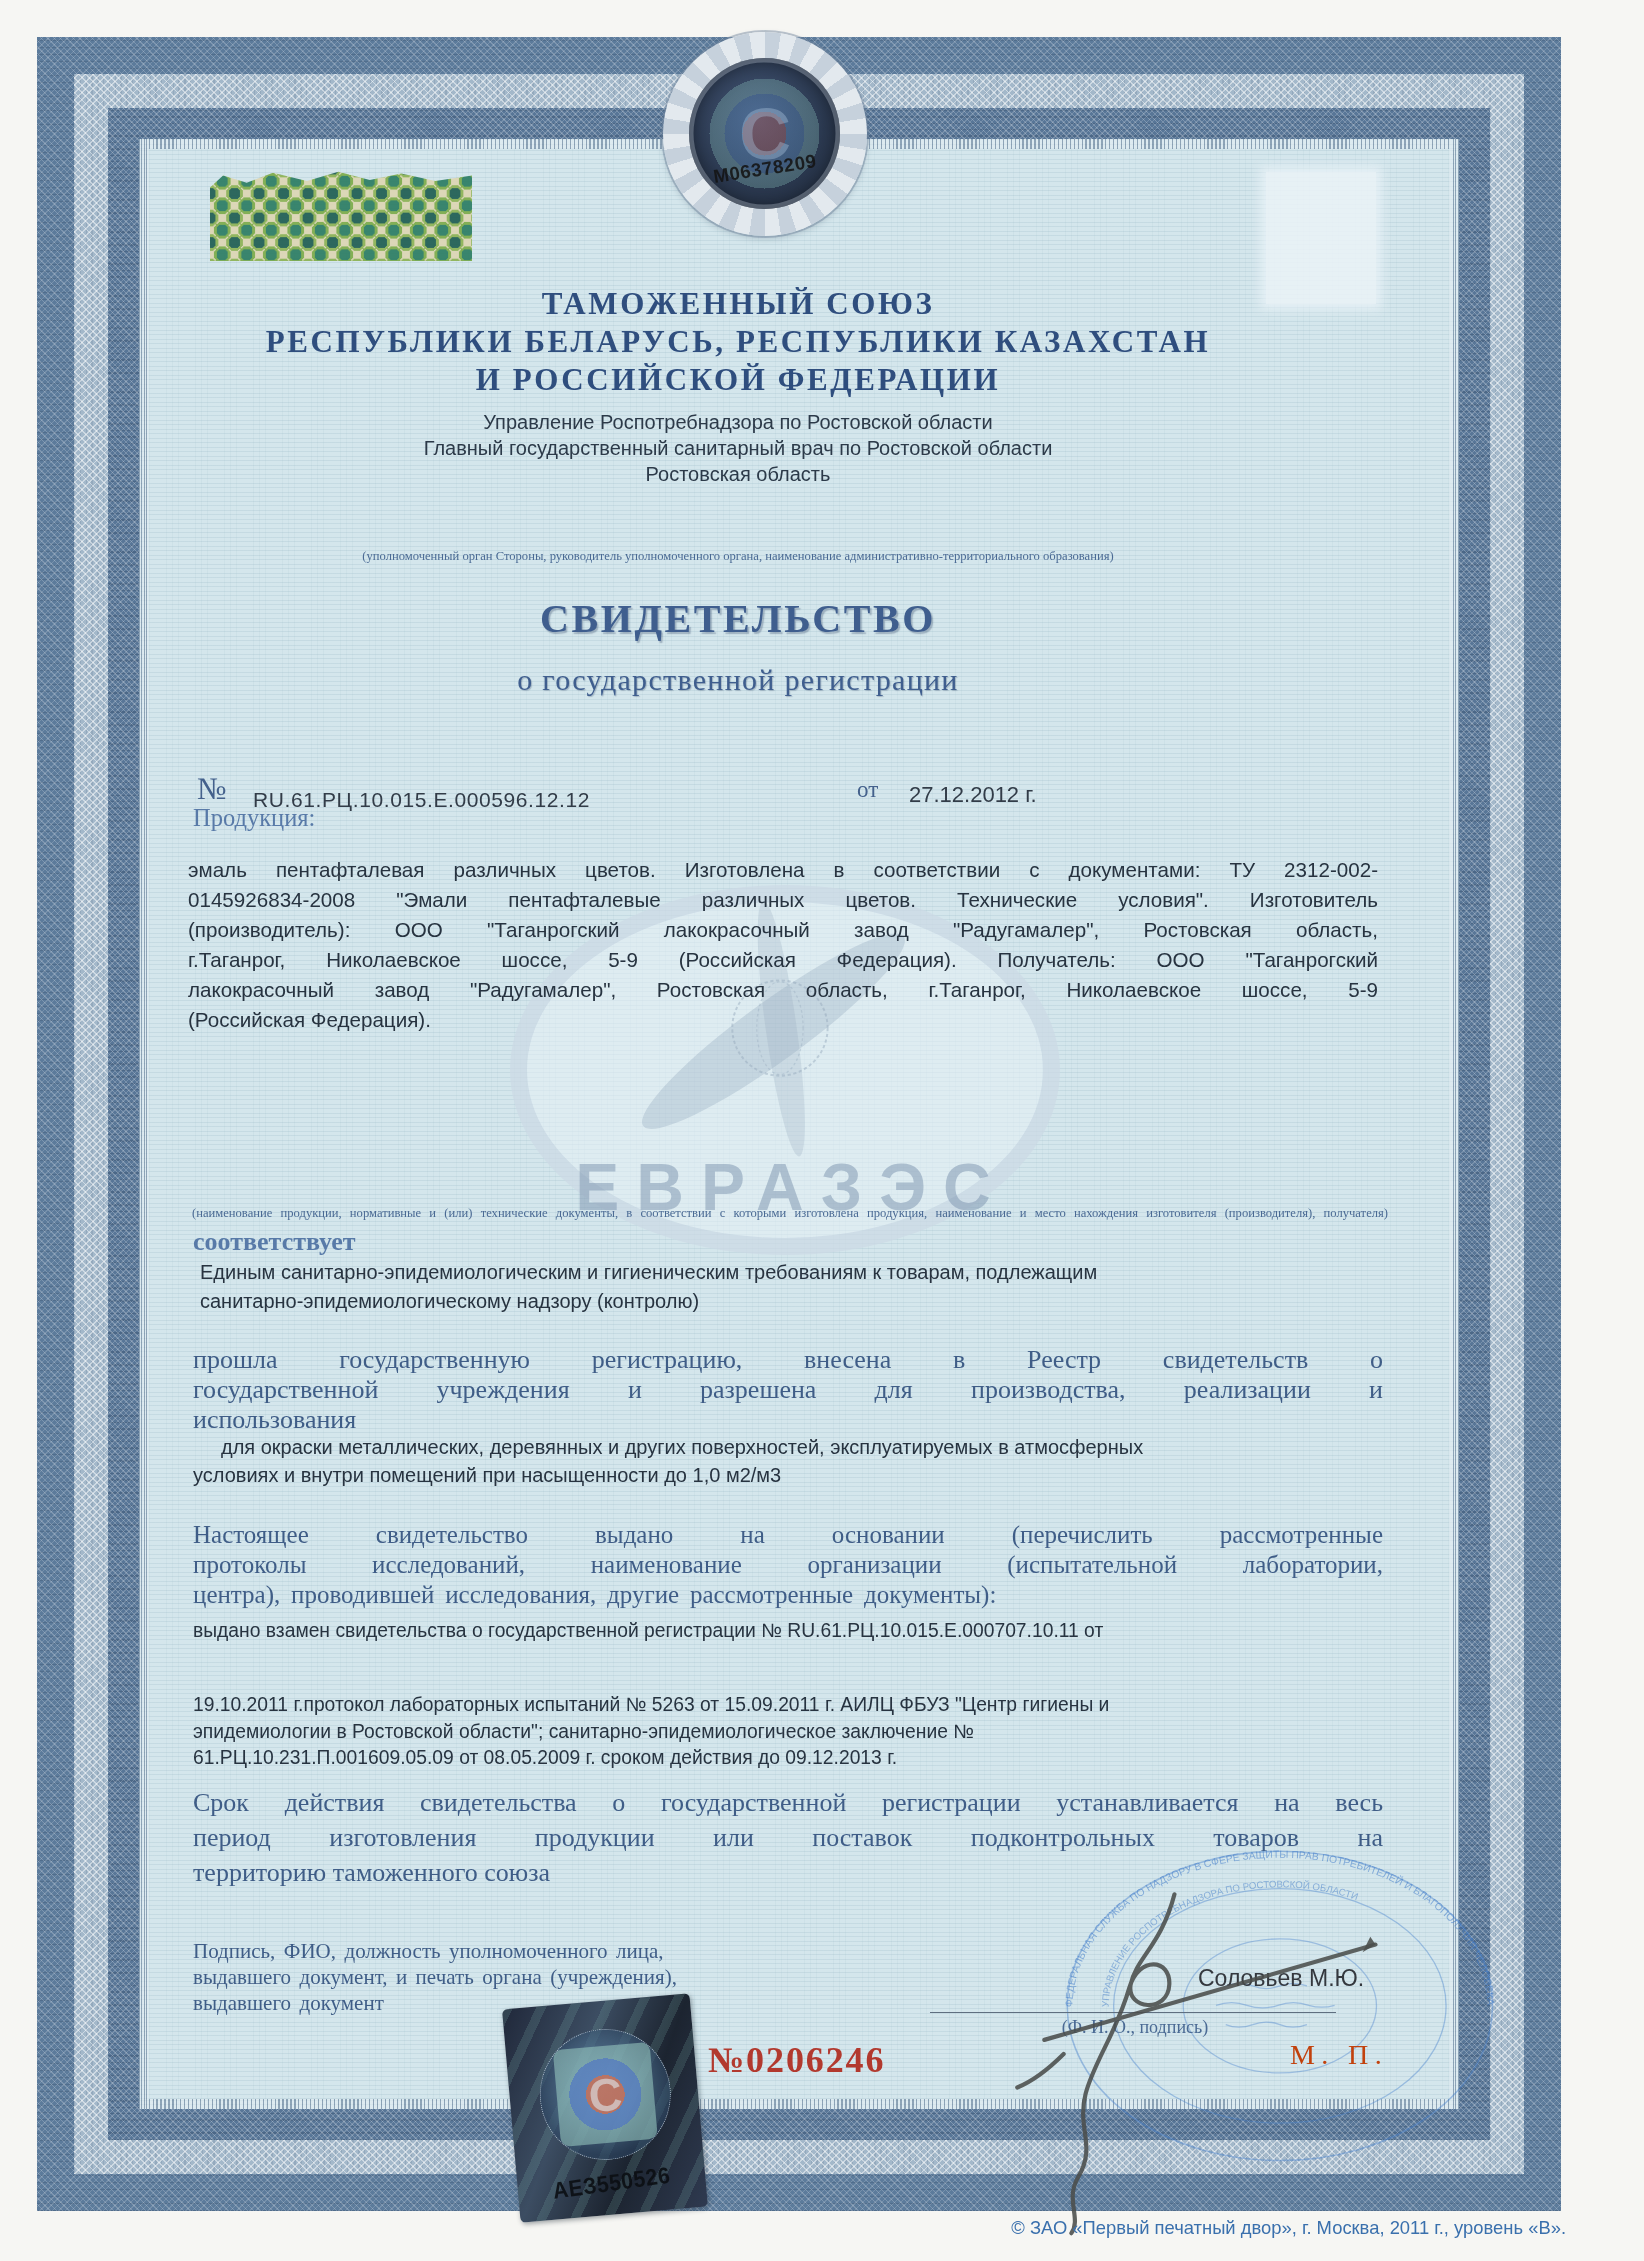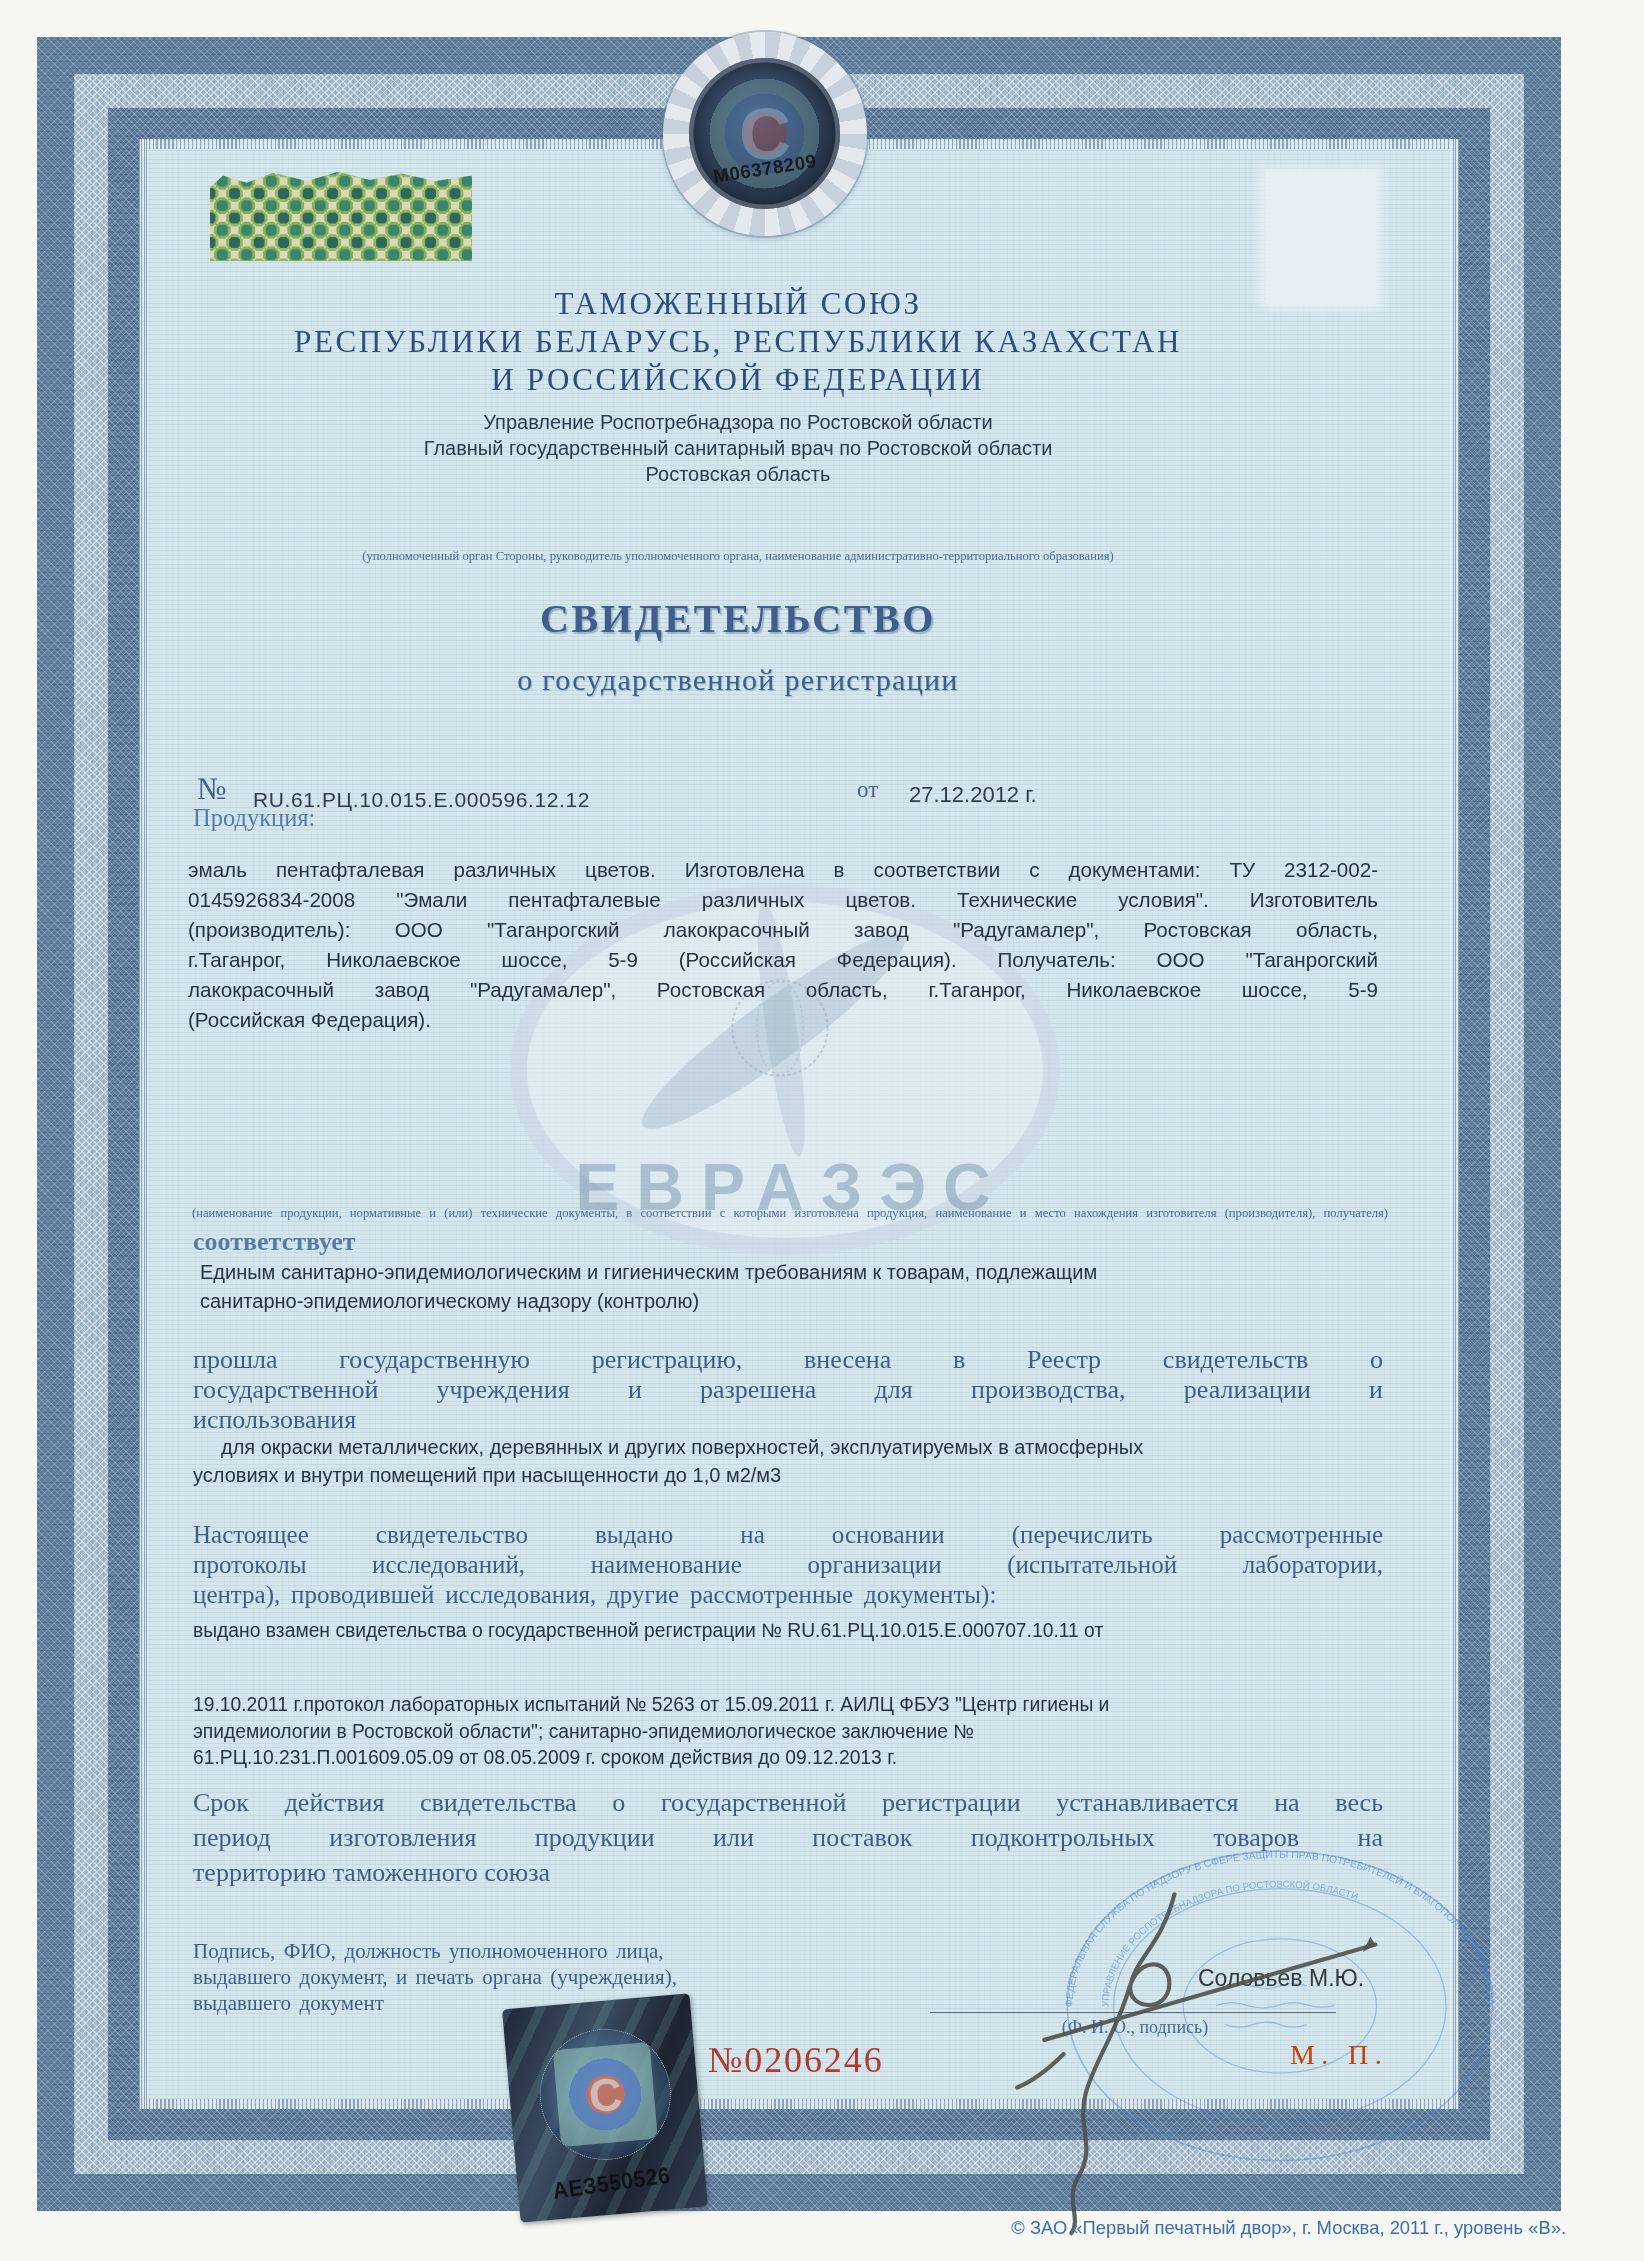--- a/index.html
+++ b/index.html
@@ -85,39 +85,39 @@
     background:radial-gradient(circle at 50% 50%, rgba(195,115,95,.9) 0 19.3px, rgba(95,135,195,.85) 19.3px 36px, rgba(155,205,195,.55) 36px 49px);
     display:flex;align-items:center;justify-content:center;}
   .sticker-emblem span{font-size:46px;font-weight:bold;color:rgba(225,242,250,.55);
     font-family:"Liberation Sans",sans-serif;}
   .sticker-number{position:absolute;left:9px;bottom:18px;width:170px;text-align:center;
     font-family:"Liberation Sans",sans-serif;font-weight:bold;font-size:23px;color:#0c0f13;
     transform:rotate(-3deg) scaleX(.92);letter-spacing:0.6px;opacity:.9;}
 
   
   .hdr-union{position:absolute;left:193px;top:285px;width:1090px;text-align:center;
-    font-weight:normal;font-size:31px;line-height:38px;color:#2f4e7e;letter-spacing:2.6px;}
+    font-weight:bold;font-size:31px;line-height:38px;color:#2f4e7e;letter-spacing:2.6px;}
   .hdr-auth{position:absolute;left:193px;top:409px;width:1090px;text-align:center;
     font-family:"Liberation Sans",sans-serif;font-size:20px;line-height:26px;color:#2c3a49;}
   .small-note{position:absolute;text-align:center;font-family:"Liberation Serif",serif;
     font-size:12.6px;color:#4a6a94;}
   .title-main{position:absolute;left:193px;top:595px;width:1090px;text-align:center;
     font-weight:bold;font-size:40px;letter-spacing:2.6px;color:#3f5e8e;
     text-shadow:1.6px 1.6px 1.3px rgba(55,75,105,.35);}
   .title-sub{position:absolute;left:193px;top:663px;width:1090px;text-align:center;
     font-size:30px;letter-spacing:1.3px;color:#3f5e8e;text-shadow:1px 1px 1px rgba(55,75,105,.3);}
 
   .lbl-serif{font-family:"Liberation Serif",serif;color:#587aa8;}
   .para-serif{font-family:"Liberation Serif",serif;color:#3f5d87;}
   .para-sans{font-family:"Liberation Sans",sans-serif;color:#273340;}
 
   .jline{text-align:justify;text-align-last:justify;}
   .lline{text-align:left;text-align-last:left;}
 
-  .red-number{position:absolute;left:708px;top:2039px;font-weight:normal;font-size:36px;
+  .red-number{position:absolute;left:708px;top:2039px;font-weight:bold;font-size:36px;
     color:#b2392e;letter-spacing:1.9px;}
   .copyright{position:absolute;right:79px;top:2217px;font-family:"Liberation Sans",sans-serif;
     font-size:18.4px;color:#3a70ad;}
 </style>
 </head>
 <body>
 
 <div class="page">
 
   <div class="frame1">

